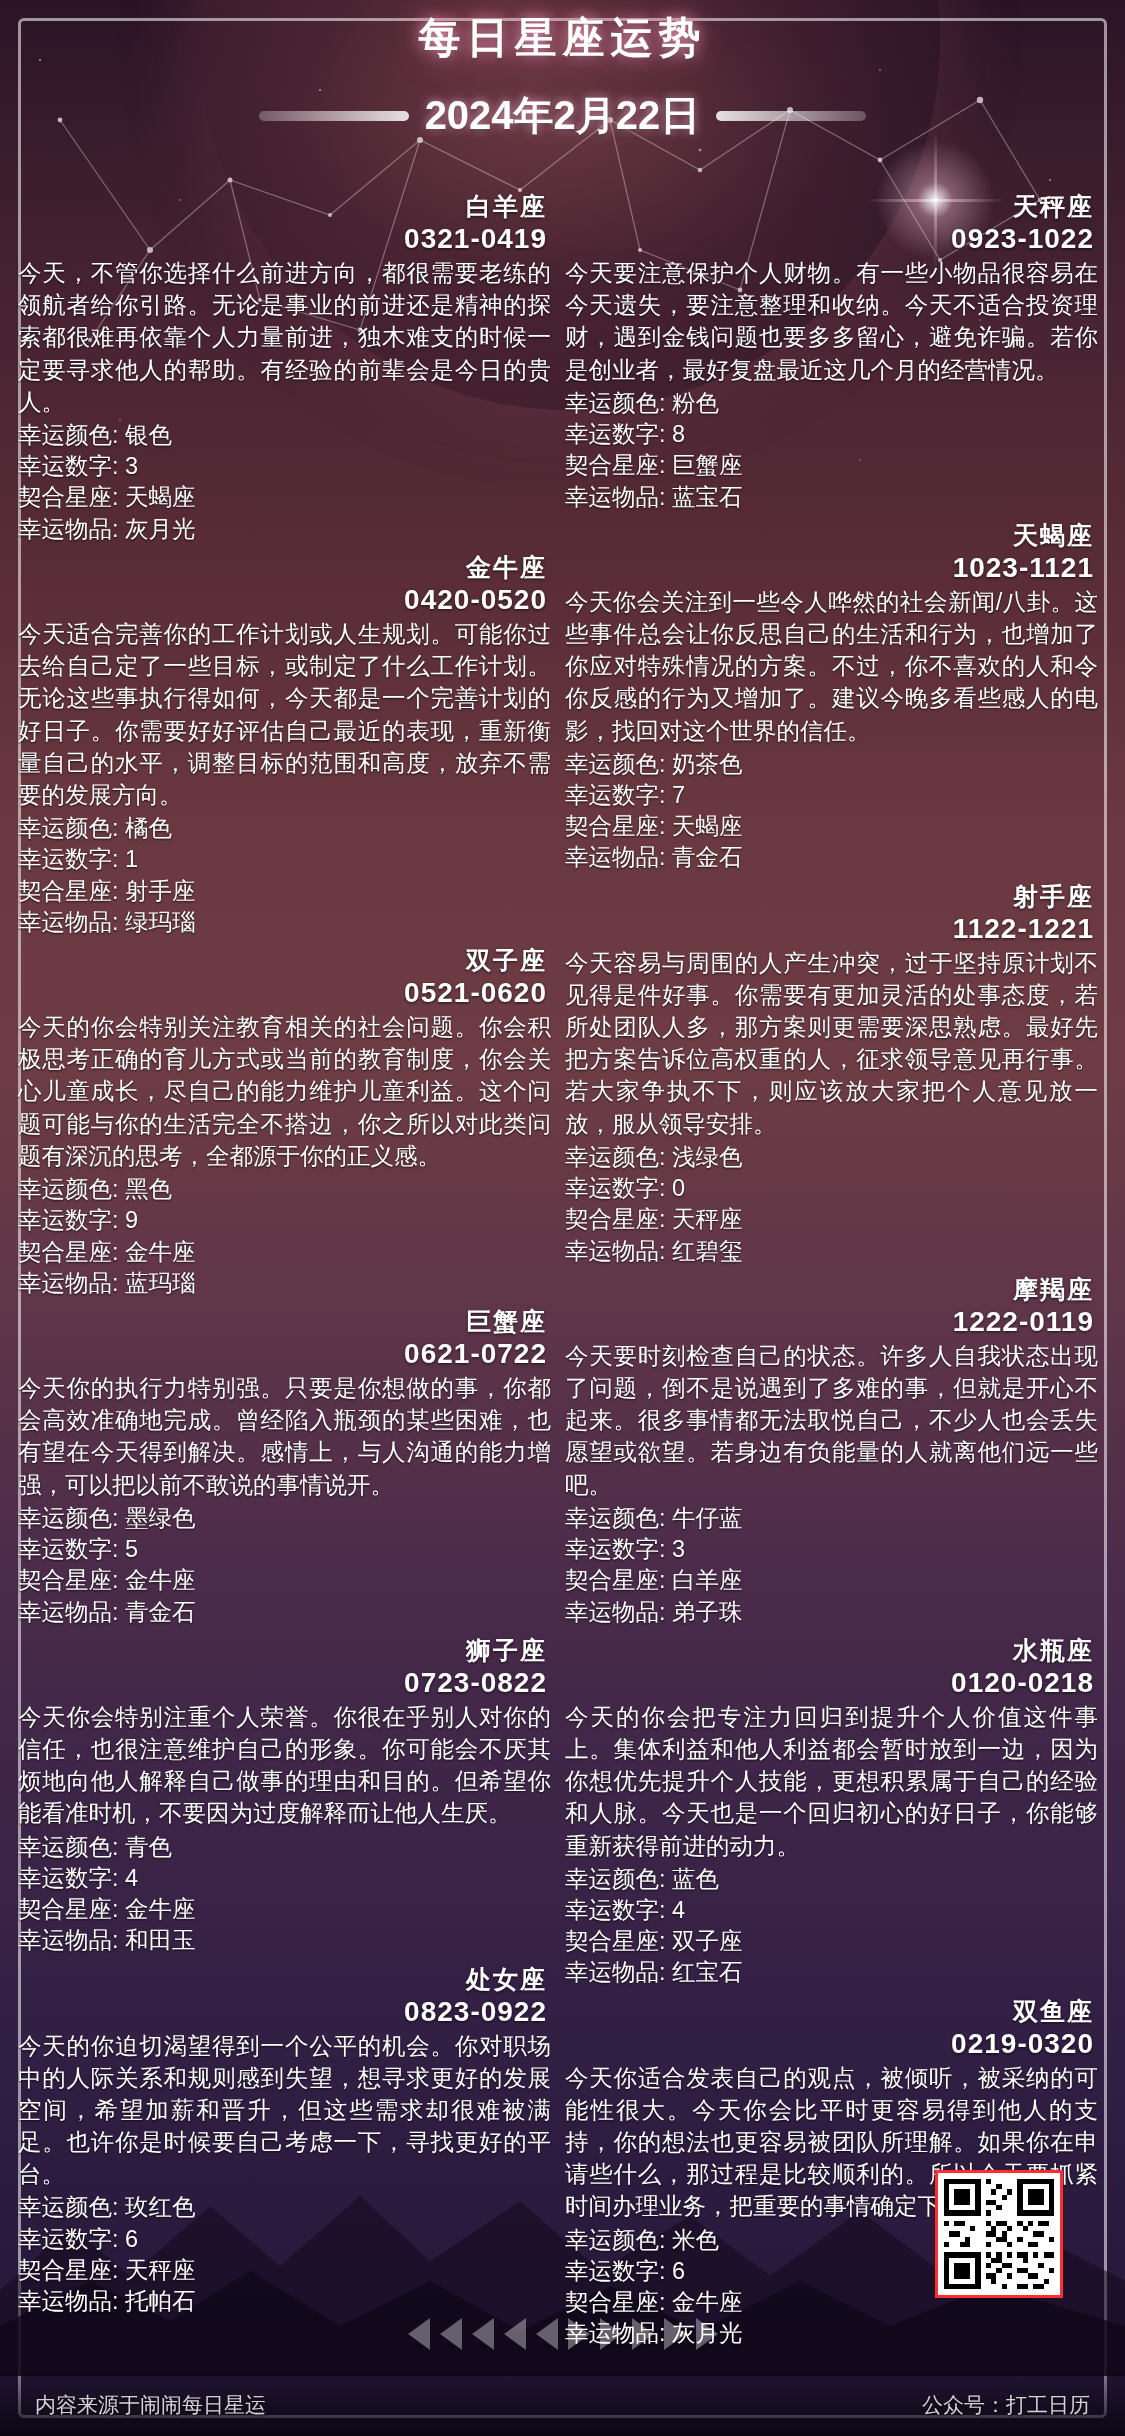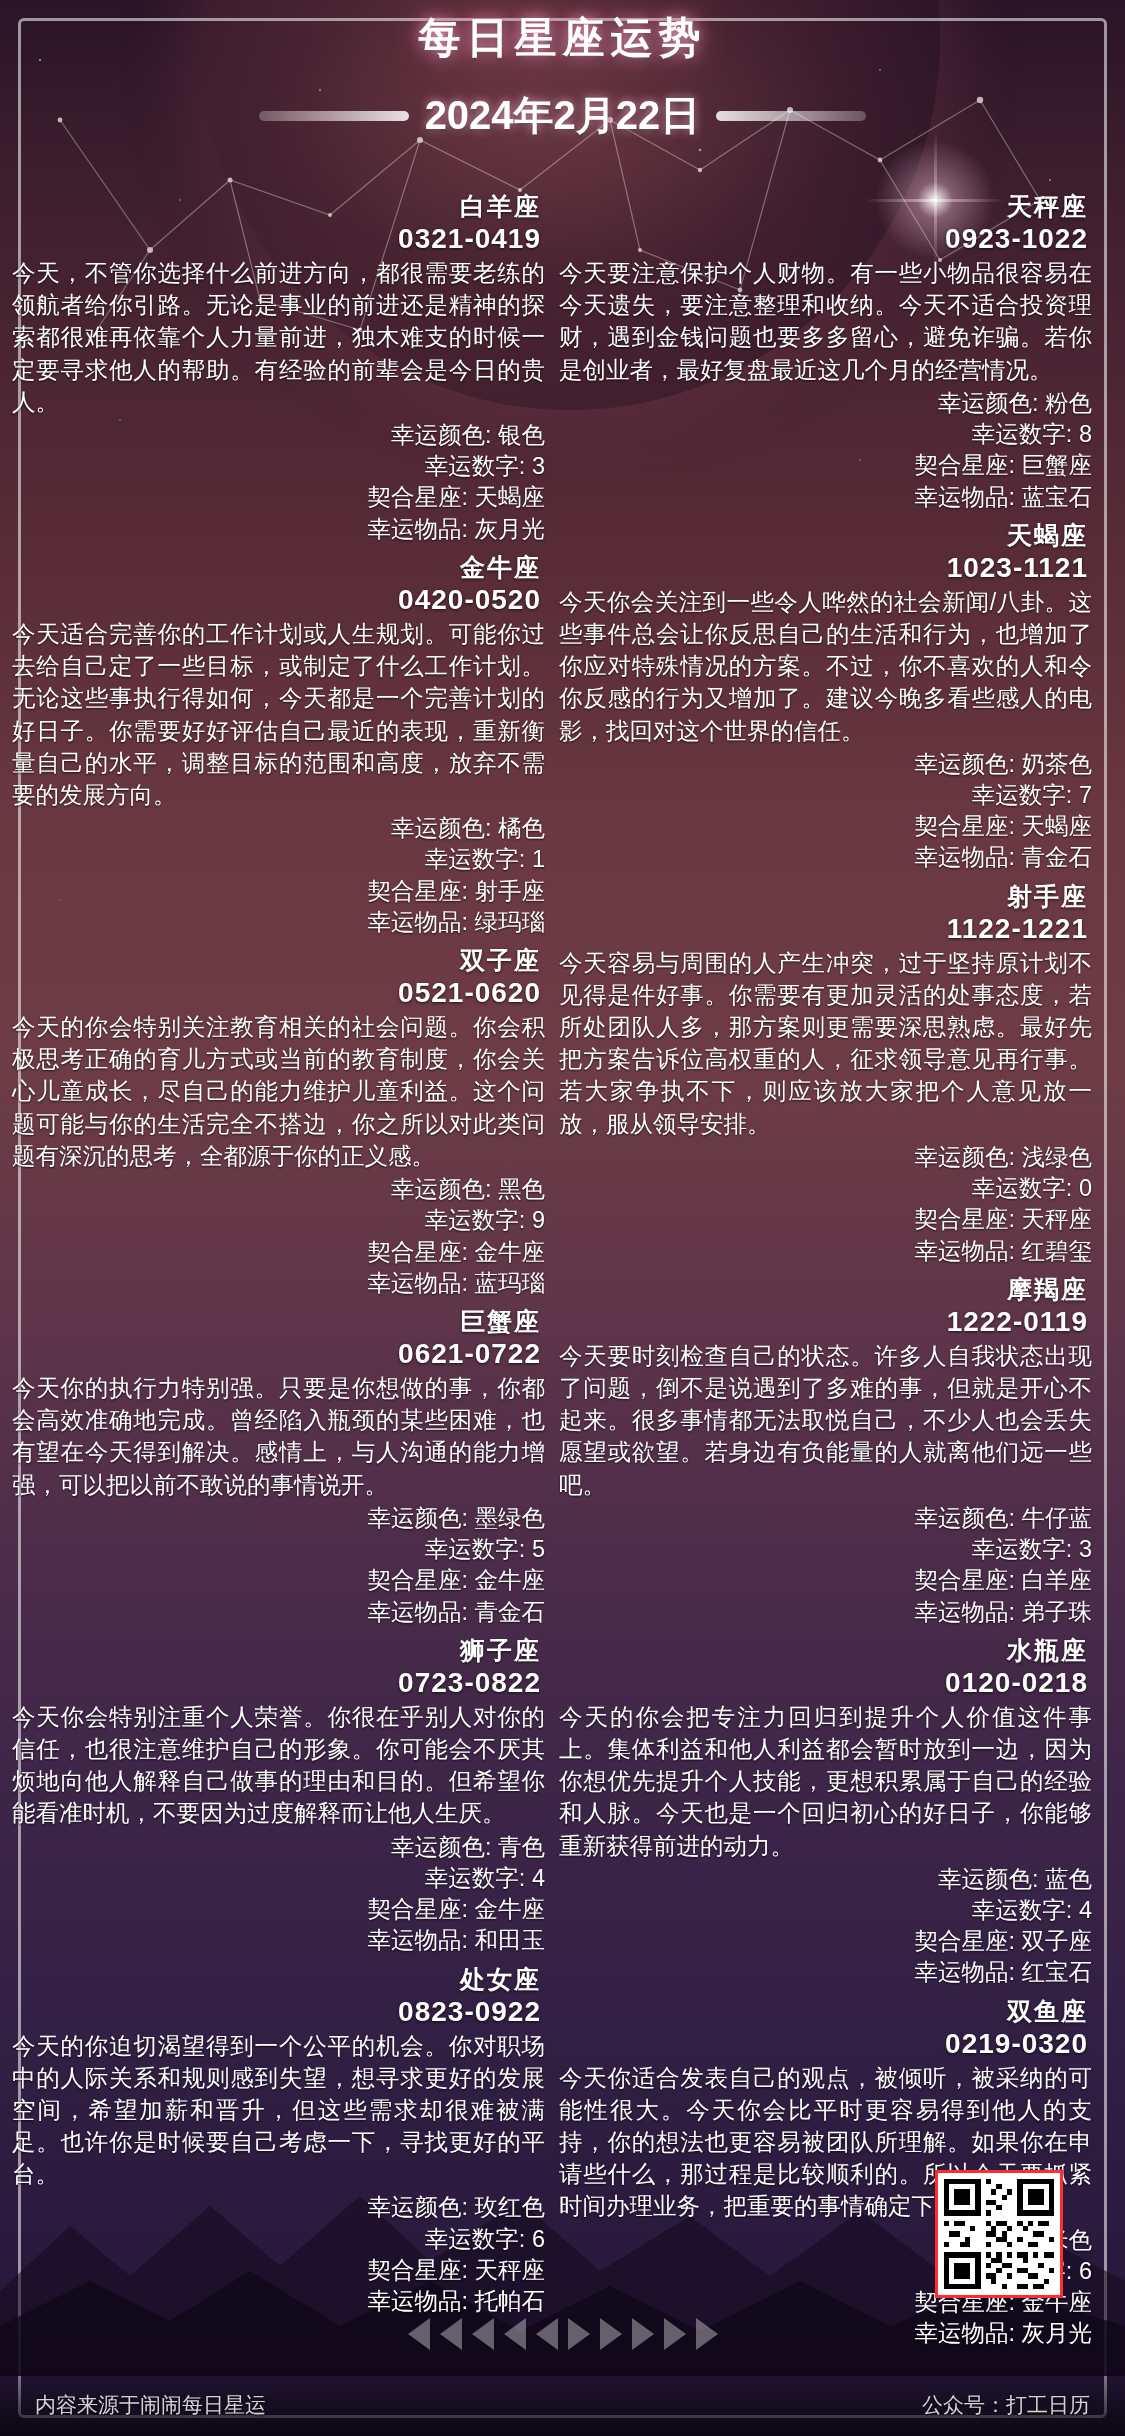--- a/index.html
+++ b/index.html
@@ -104,21 +104,21 @@
     left: 18px; top: 18px;
     width: 1089px; height: 2400px;
     border: 3px solid rgba(255,255,255,0.55);
     border-radius: 6px;
     pointer-events: none;
   }
 
   
   .columns {
     position: absolute;
-    top: 190px; left: 12px;
+    top: 190px; left: 18px;
     width: 1081px;
     display: flex;
     gap: 14px;
   }
   .col { width: 533px; }
   .sign {
     margin-bottom: 6px;
     color: #ffffff;
   }
   .sign-head { text-align: right; padding-right: 4px; }
@@ -136,21 +136,20 @@
     text-align: justify;
     text-shadow: 0 1px 2px rgba(0,0,0,0.75);
     margin-top: 2px;
   }
   .attrs { margin-top: 2px; }
   .attr {
     font-size: 23.5px;
     line-height: 1.33;
     text-shadow: 0 1px 2px rgba(0,0,0,0.75);
     white-space: nowrap;
-    text-align: right;
   }
 
   
   .mountains { position: absolute; left: 0; bottom: 60px; width: 1125px; height: 300px; }
 
   
   .qr-box {
     position: absolute;
     right: 62px; bottom: 138px;
     width: 128px; height: 128px;

